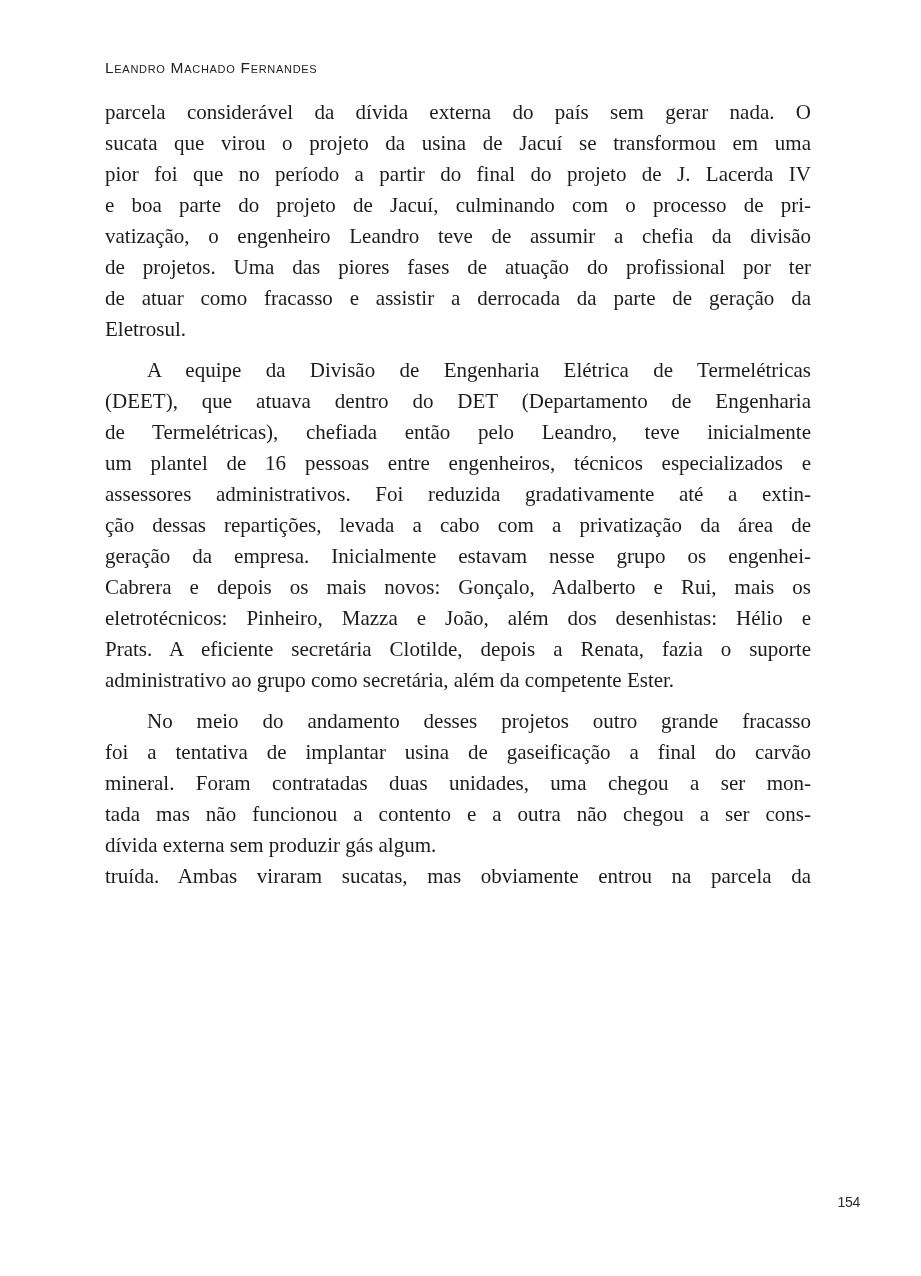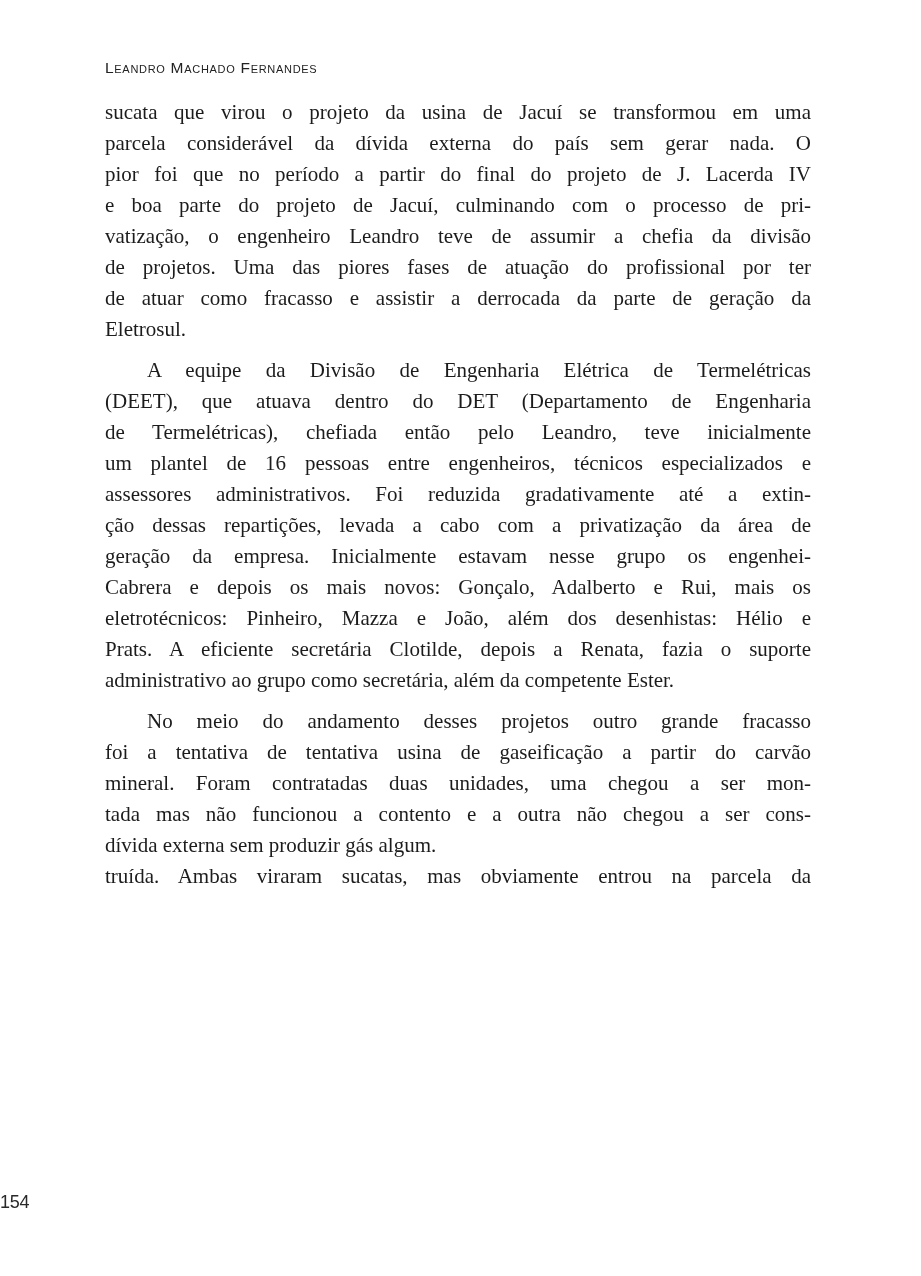--- a/index.html
+++ b/index.html
@@ -49,38 +49,38 @@
   .line.first { padding-left: 42px; }
   .line.last {
     text-align-last: left;
     white-space: normal;
   }
   .page-number {
     position: absolute;
     left: 0;
     top: 1191px;
     width: 860px;
-    text-align: left;
+    text-align: right;
     font-family: "Liberation Sans", sans-serif;
-    font-size: 18px;
+    font-size: 14px;
     line-height: 22px;
     letter-spacing: -0.3px;
     color: #292929;
   }
 </style>
 </head>
 <body>
 
 <div class="page">
   <div class="running-header">Leandro Machado Fernandes</div>
 
   <div class="text-block">
       <div class="paragraph">
+        <div class="line">parcela considerável da dívida externa do país sem gerar nada. O</div>
         <div class="line">sucata que virou o projeto da usina de Jacuí se transformou em uma</div>
-        <div class="line">parcela considerável da dívida externa do país sem gerar nada. O</div>
         <div class="line">pior foi que no período a partir do final do projeto de J. Lacerda IV</div>
         <div class="line">e boa parte do projeto de Jacuí, culminando com o processo de pri-</div>
         <div class="line">vatização, o engenheiro Leandro teve de assumir a chefia da divisão</div>
         <div class="line">de projetos. Uma das piores fases de atuação do profissional por ter</div>
         <div class="line">de atuar como fracasso e assistir a derrocada da parte de geração da</div>
         <div class="line last">Eletrosul.</div>
       </div>
       <div class="paragraph">
         <div class="line first">A equipe da Divisão de Engenharia Elétrica de Termelétricas</div>
         <div class="line">(DEET), que atuava dentro do DET (Departamento de Engenharia</div>
@@ -89,21 +89,21 @@
         <div class="line">assessores administrativos. Foi reduzida gradativamente até a extin-</div>
         <div class="line">ção dessas repartições, levada a cabo com a privatização da área de</div>
         <div class="line">geração da empresa. Inicialmente estavam nesse grupo os engenhei-</div>
         <div class="line">Cabrera e depois os mais novos: Gonçalo, Adalberto e Rui, mais os</div>
         <div class="line">eletrotécnicos: Pinheiro, Mazza e João, além dos desenhistas: Hélio e</div>
         <div class="line">Prats. A eficiente secretária Clotilde, depois a Renata, fazia o suporte</div>
         <div class="line last">administrativo ao grupo como secretária, além da competente Ester.</div>
       </div>
       <div class="paragraph">
         <div class="line first">No meio do andamento desses projetos outro grande fracasso</div>
-        <div class="line">foi a tentativa de tentativa usina de gaseificação a partir do carvão</div>
+        <div class="line">foi a tentativa de implantar usina de gaseificação a final do carvão</div>
         <div class="line">mineral. Foram contratadas duas unidades, uma chegou a ser mon-</div>
         <div class="line">tada mas não funcionou a contento e a outra não chegou a ser cons-</div>
         <div class="line last">dívida externa sem produzir gás algum.</div>
         <div class="line">truída. Ambas viraram sucatas, mas obviamente entrou na parcela da</div>
       </div>
     </div>
 
   <div class="page-number">154</div>
 </div>
 

